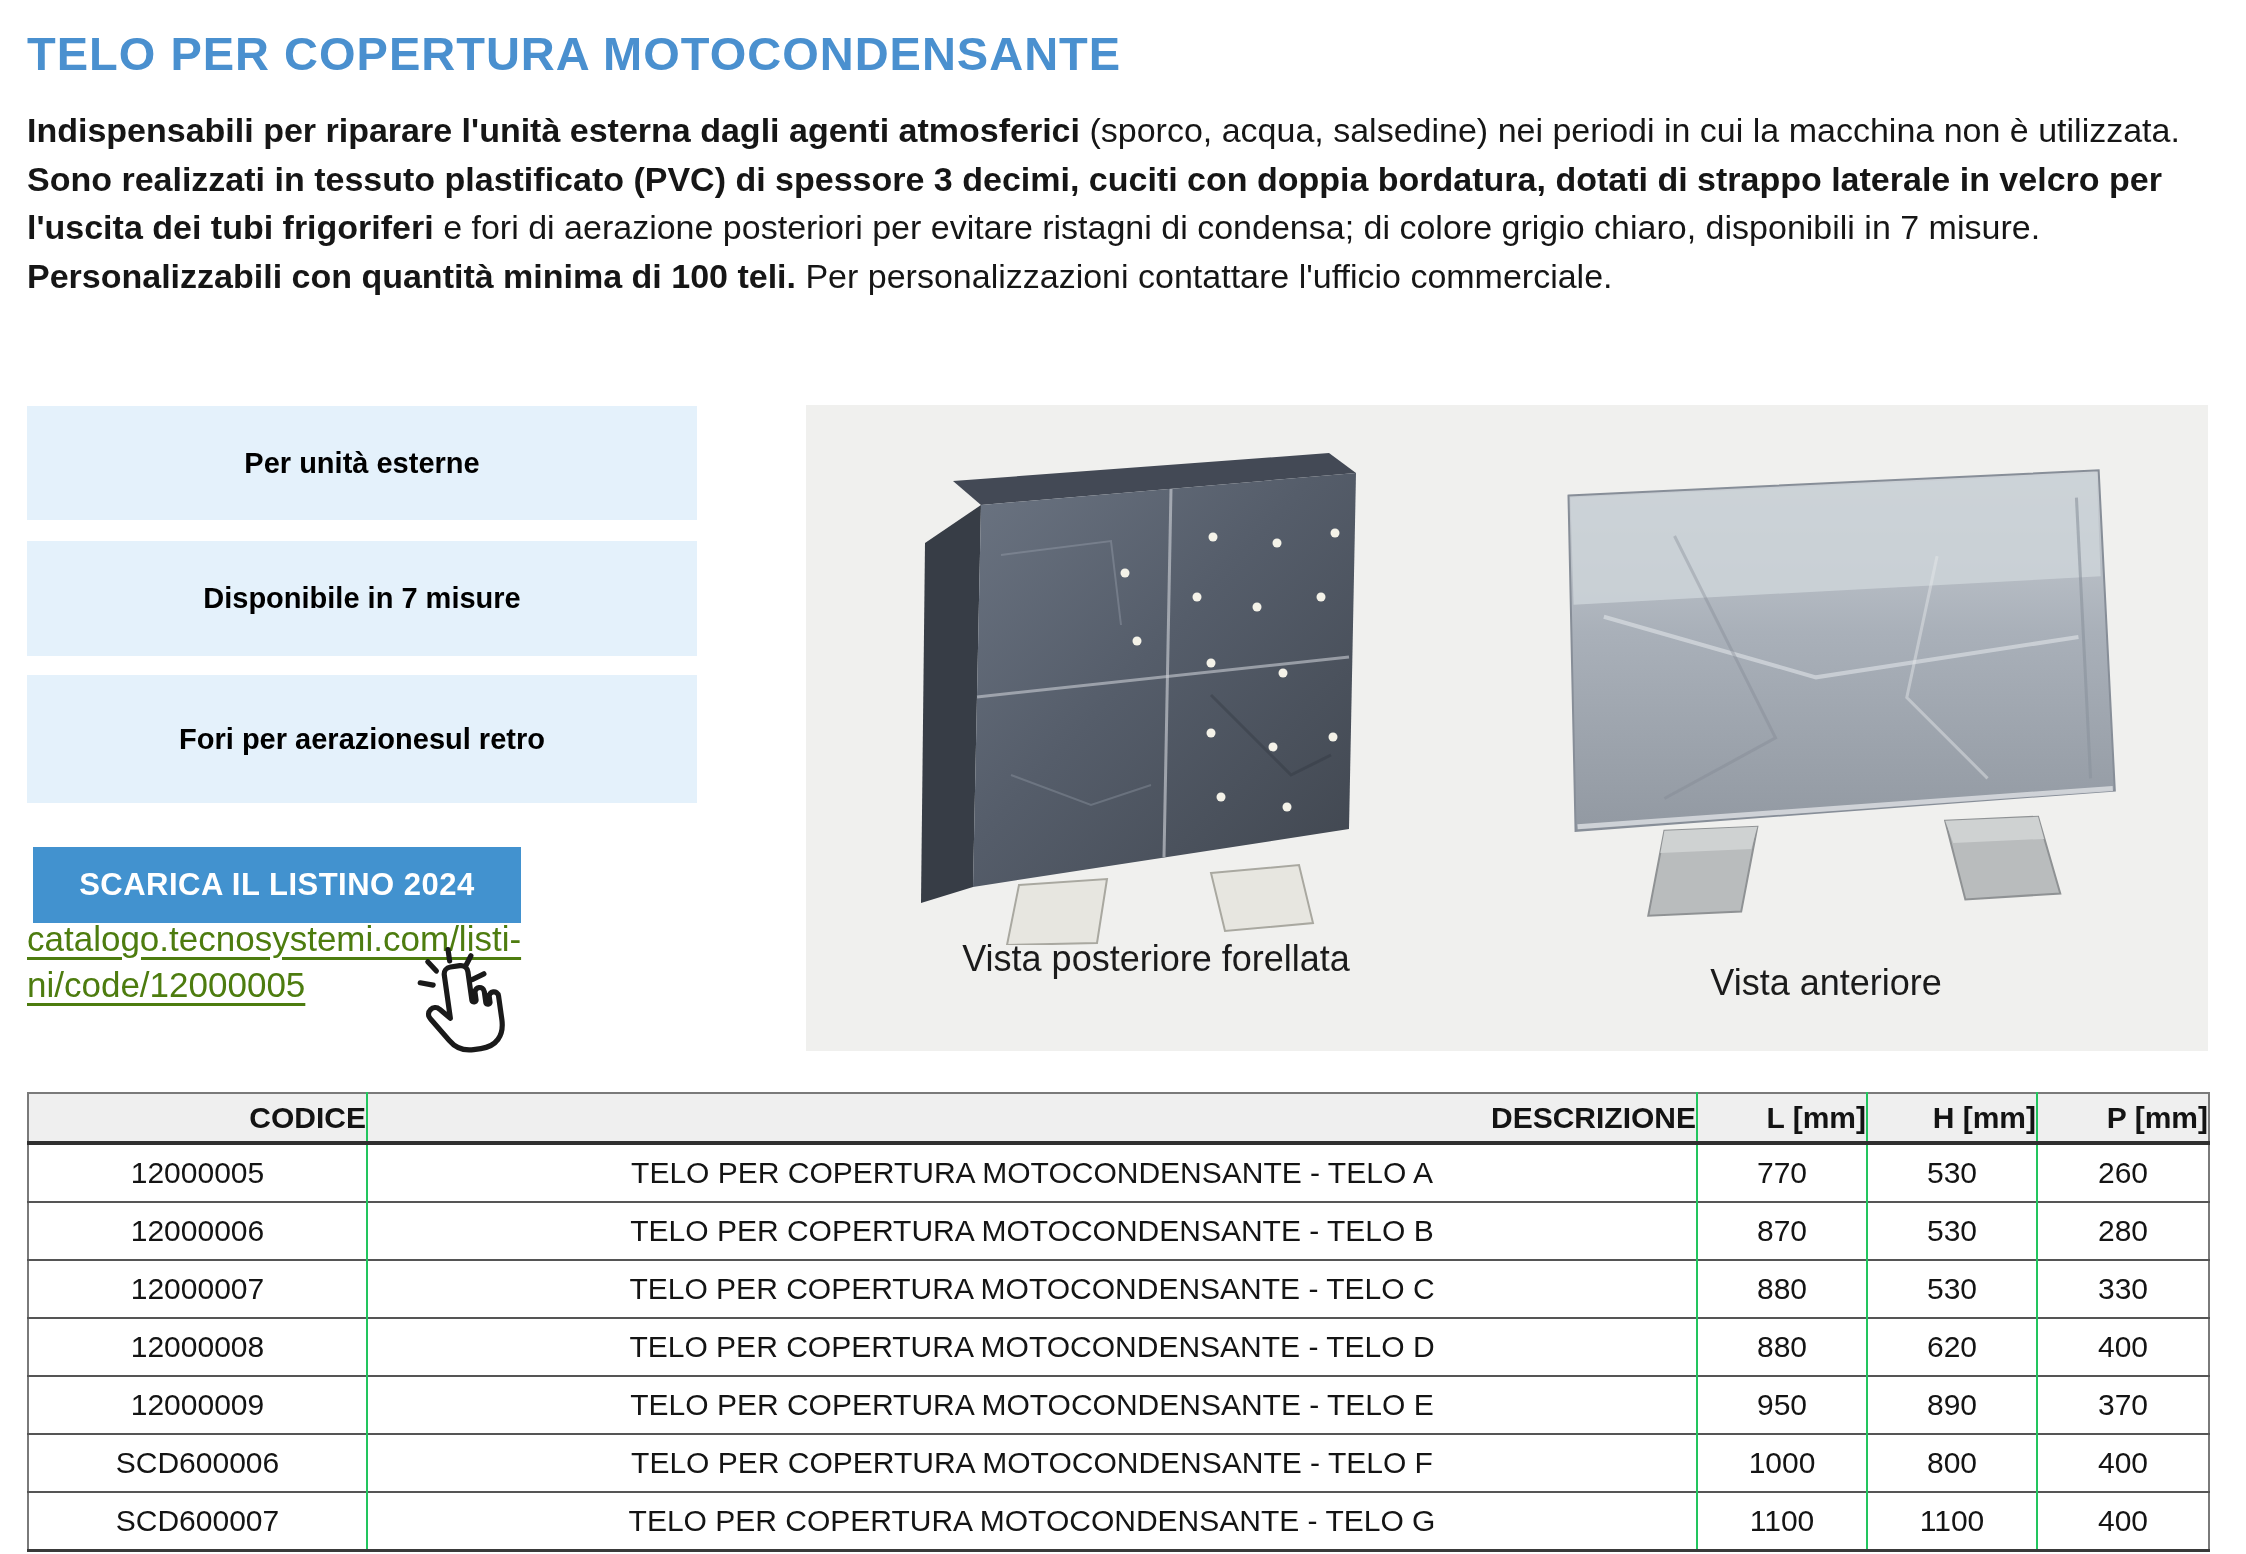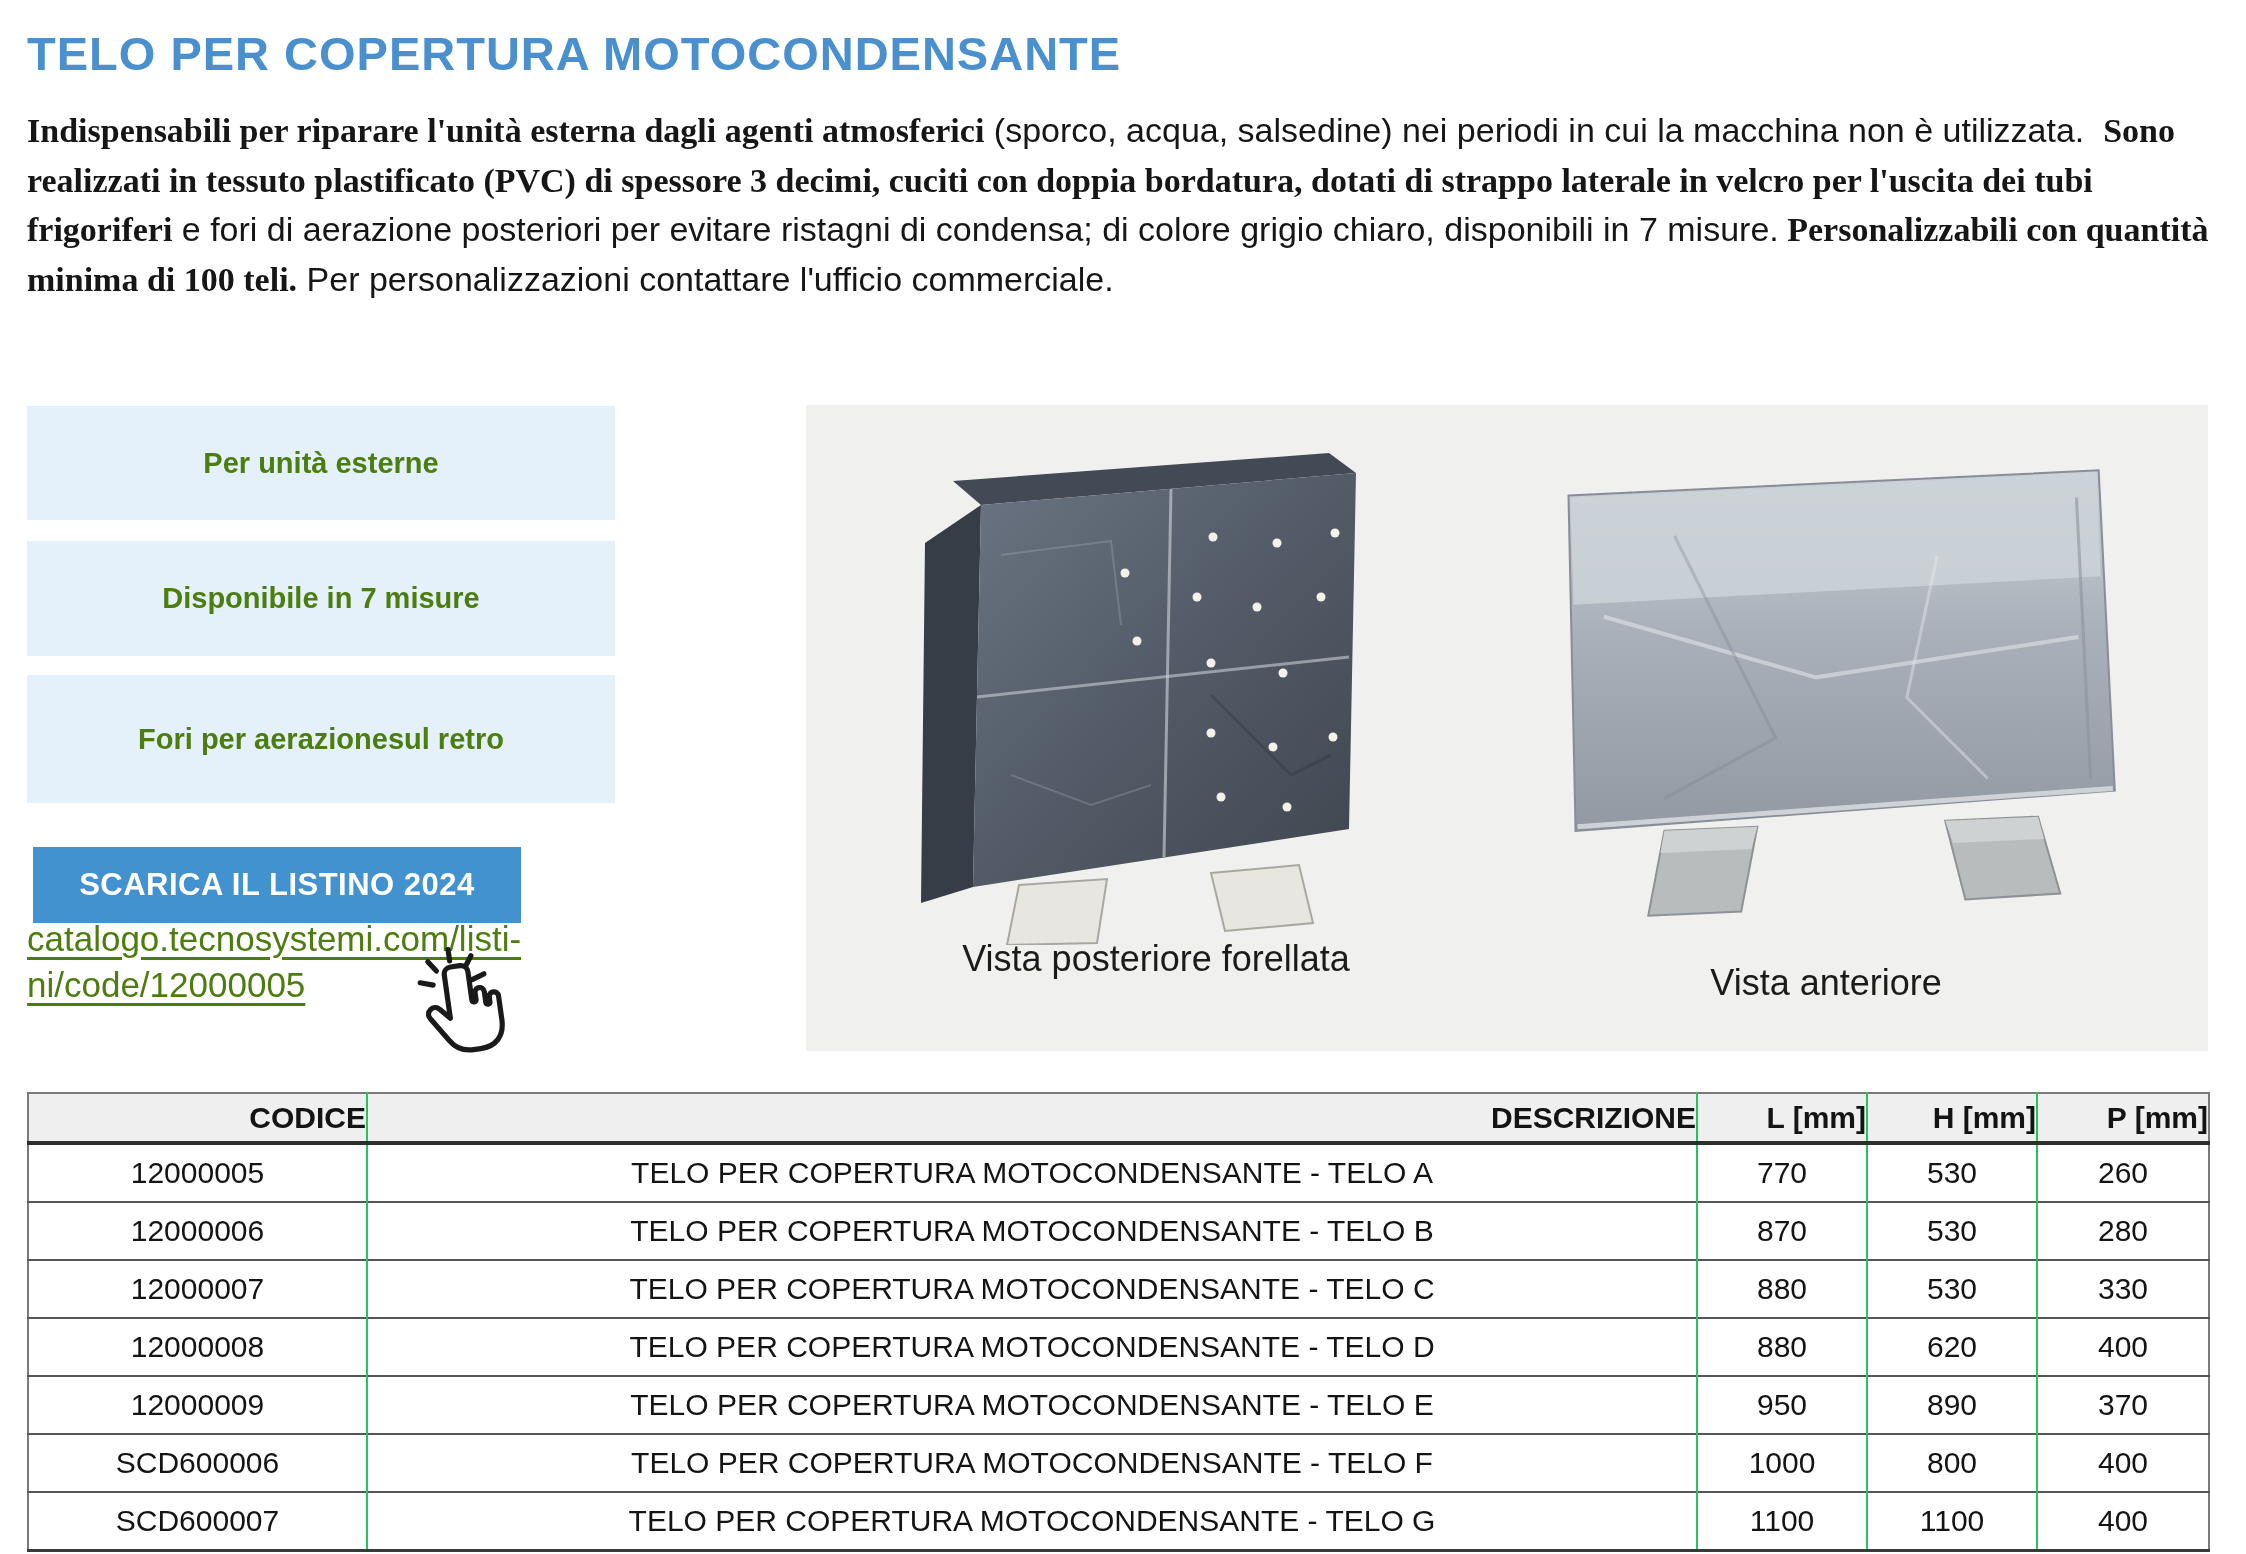--- a/index.html
+++ b/index.html
@@ -6,26 +6,26 @@
   .canvas{position:relative;width:2246px;height:1554px;background:#ffffff;overflow:hidden;
           font-family:"Liberation Sans",sans-serif;color:#141414;}
 
   
   .page-title{position:absolute;left:27px;top:26px;font-size:47px;font-weight:bold;
               letter-spacing:1px;color:#4a90cf;white-space:nowrap;}
 
   
   .intro{position:absolute;left:27px;top:106px;width:2192px;font-size:34px;line-height:1.43;
          color:#161616;text-align:left;}
-  .intro b{font-weight:bold;font-family:Liberation Serif, serif;}
-
-  
-  .feature-box{position:absolute;left:27px;width:588px;background:#e4f1fb;
+  .intro b{font-weight:bold;}
+
+  
+  .feature-box{position:absolute;left:27px;width:670px;background:#e4f1fb;
                display:flex;align-items:center;justify-content:center;text-align:center;
-               color:#4d7c0f;font-weight:bold;font-size:29px;line-height:1.2;}
+               color:#000000;font-weight:bold;font-size:29px;line-height:1.2;}
   .fb1{top:406px;height:114px;}
   .fb2{top:541px;height:115px;}
   .fb3{top:675px;height:128px;flex-direction:row;}
 
   
   .download-btn{position:absolute;left:33px;top:847px;width:488px;height:76px;background:#4292cf;
                 display:flex;align-items:center;justify-content:center;color:#ffffff;
                 font-weight:bold;font-size:31px;letter-spacing:0.5px;cursor:pointer;border:none;}
   .catalog-link{position:absolute;left:27px;top:916px;font-size:35px;line-height:1.32;
                 color:#4d7c0f;text-decoration:none;}

